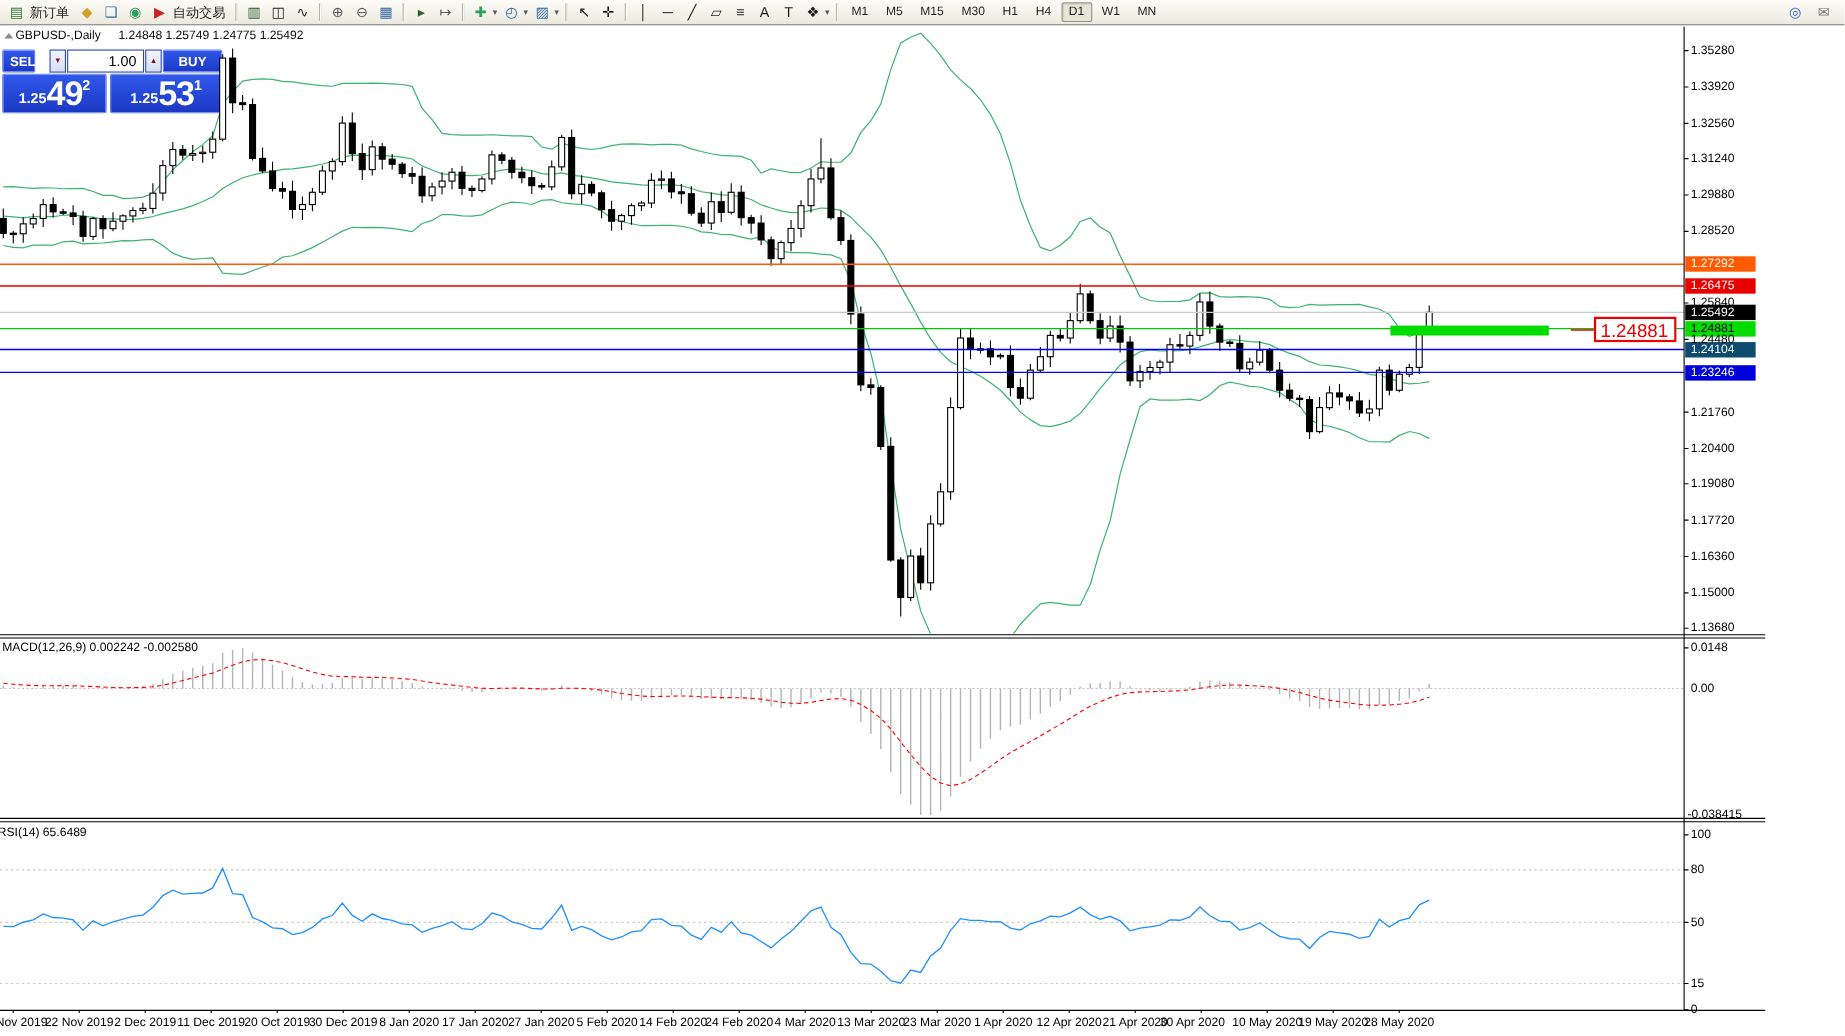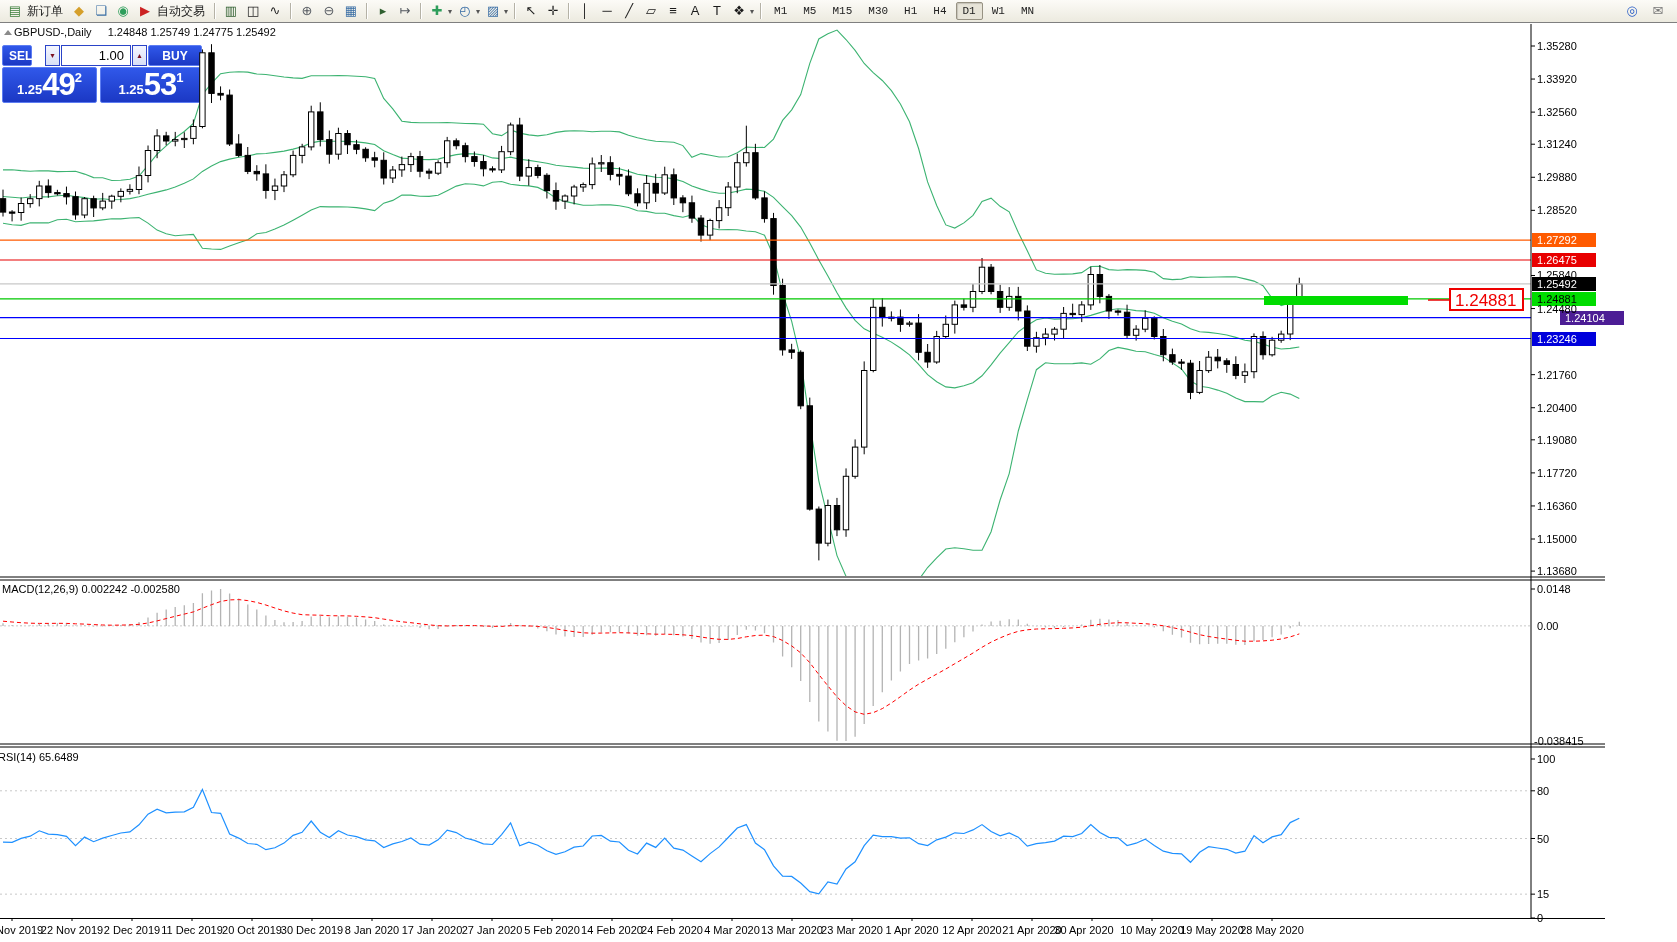--- a/index.html
+++ b/index.html
@@ -8,21 +8,21 @@
   
   #toolbar{position:absolute;left:0;top:0;width:1677px;height:23px;
     background:linear-gradient(#fcfbf7,#eceadf);border-bottom:1px solid #7f7f7f;
     display:flex;align-items:center;padding-left:4px;box-sizing:border-box;}
   .ticon{width:20px;height:18px;display:flex;align-items:center;justify-content:center;
     font-size:13px;line-height:18px;border:1px solid transparent;border-radius:2px;cursor:default;flex:0 0 auto;}
   .tlabel{font-size:12px;color:#1a1a1a;margin:0 5px 0 1px;white-space:nowrap;}
   .tsep{width:1px;height:16px;background:#b5b2a6;border-right:1px solid #ffffff;margin:0 4px;flex:0 0 auto;}
   .ddc{font-size:8px;color:#555;margin:0 2px 0 0;}
   .tfbtn{font-size:11px;color:#222;padding:2px 6px;margin:0 1px;background:transparent;
-    border:1px solid transparent;border-radius:2px;font-family:Liberation Mono, monospace;}
+    border:1px solid transparent;border-radius:2px;font-family:Liberation Sans, sans-serif;}
   .tfbtn.active{background:#e7e4d8;border:1px solid #979283;box-shadow:inset 1px 1px 1px rgba(0,0,0,.15);}
   
   #symline{position:absolute;left:14px;top:26px;font-size:11px;color:#0a0a0a;white-space:nowrap;}
   #symline .ohlc{margin-left:16px;}
   #chartmarker{position:absolute;left:4px;top:30px;width:0;height:0;
     border-left:4px solid transparent;border-right:4px solid transparent;border-bottom:5px solid #8a8a8a;}
   
   .blueb{background:linear-gradient(#3058ea 0%,#1b38c4 100%);border:1px solid #5d7df2;
     color:#fff;box-sizing:border-box;border-radius:2px;}
   #sellbtn{position:absolute;left:2px;top:45px;width:30px;height:21px;font-size:12px;font-weight:bold;
@@ -564,21 +564,21 @@
       <line x1="1152" y1="918.5" x2="1152" y2="922" stroke="#000"></line>
       <line x1="1212" y1="918.5" x2="1212" y2="922" stroke="#000"></line>
       <line x1="1272" y1="918.5" x2="1272" y2="922" stroke="#000"></line>
     </svg>
 
   <div id="axislayer">
       <div class="ylab" style="left: 1532px; top: 233px; background: rgb(255, 90, 0); color: rgb(255, 255, 255);">1.27292</div>
       <div class="ylab" style="left: 1532px; top: 253px; background: rgb(232, 0, 0); color: rgb(255, 255, 255);">1.26475</div>
       <div class="ylab" style="left: 1532px; top: 277px; background: rgb(0, 0, 0); color: rgb(255, 255, 255);">1.25492</div>
       <div class="ylab" style="left: 1532px; top: 292px; background: rgb(0, 220, 0); color: rgb(0, 0, 0);">1.24881</div>
-      <div class="ylab" style="left: 1532px; top: 311px; background: #4c1d95; color: rgb(255, 255, 255); margin-left: 28px;">1.24104</div>
+      <div class="ylab" style="left: 1532px; top: 311px; background: #0c4a6e; color: rgb(255, 255, 255);">1.24104</div>
       <div class="ylab" style="left: 1532px; top: 332px; background: rgb(0, 0, 220); color: rgb(255, 255, 255);">1.23246</div>
       <div class="ytick" style="left: 1537px; top: 40px;">1.35280</div>
       <div class="ytick" style="left: 1537px; top: 73px;">1.33920</div>
       <div class="ytick" style="left: 1537px; top: 106px;">1.32560</div>
       <div class="ytick" style="left: 1537px; top: 138px;">1.31240</div>
       <div class="ytick" style="left: 1537px; top: 171px;">1.29880</div>
       <div class="ytick" style="left: 1537px; top: 204px;">1.28520</div>
       <div class="ytick" style="left: 1537px; top: 269px;">1.25840</div>
       <div class="ytick" style="left: 1537px; top: 303px;">1.24480</div>
       <div class="ytick" style="left: 1537px; top: 369px;">1.21760</div>

